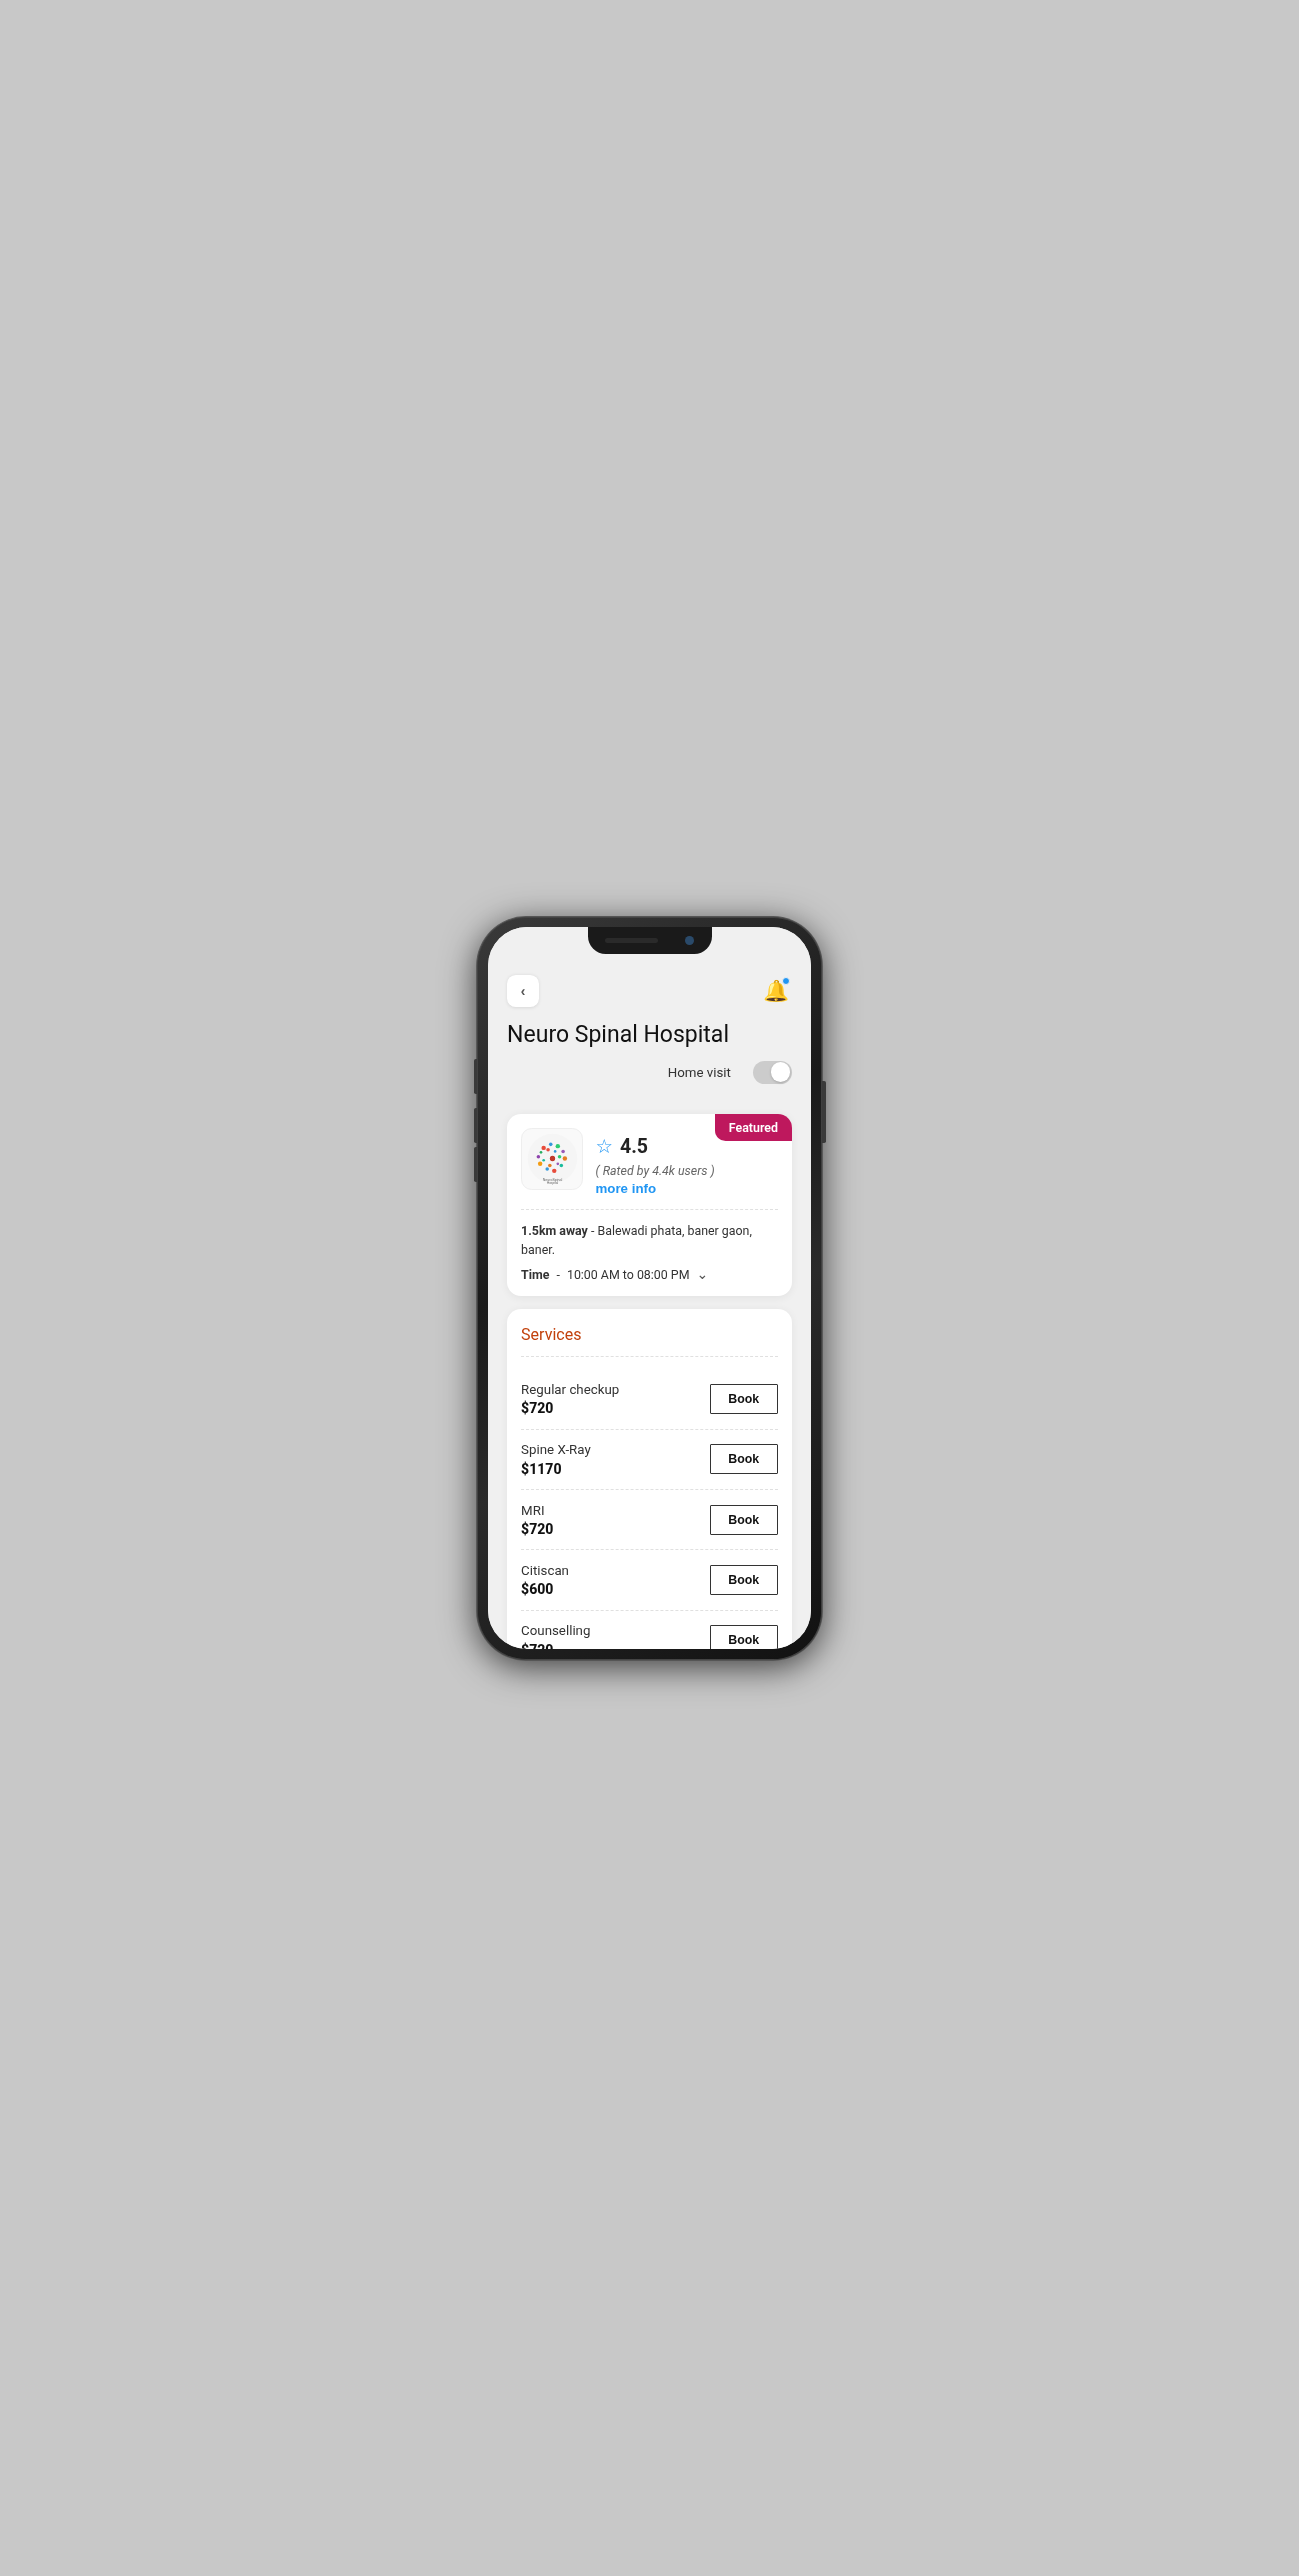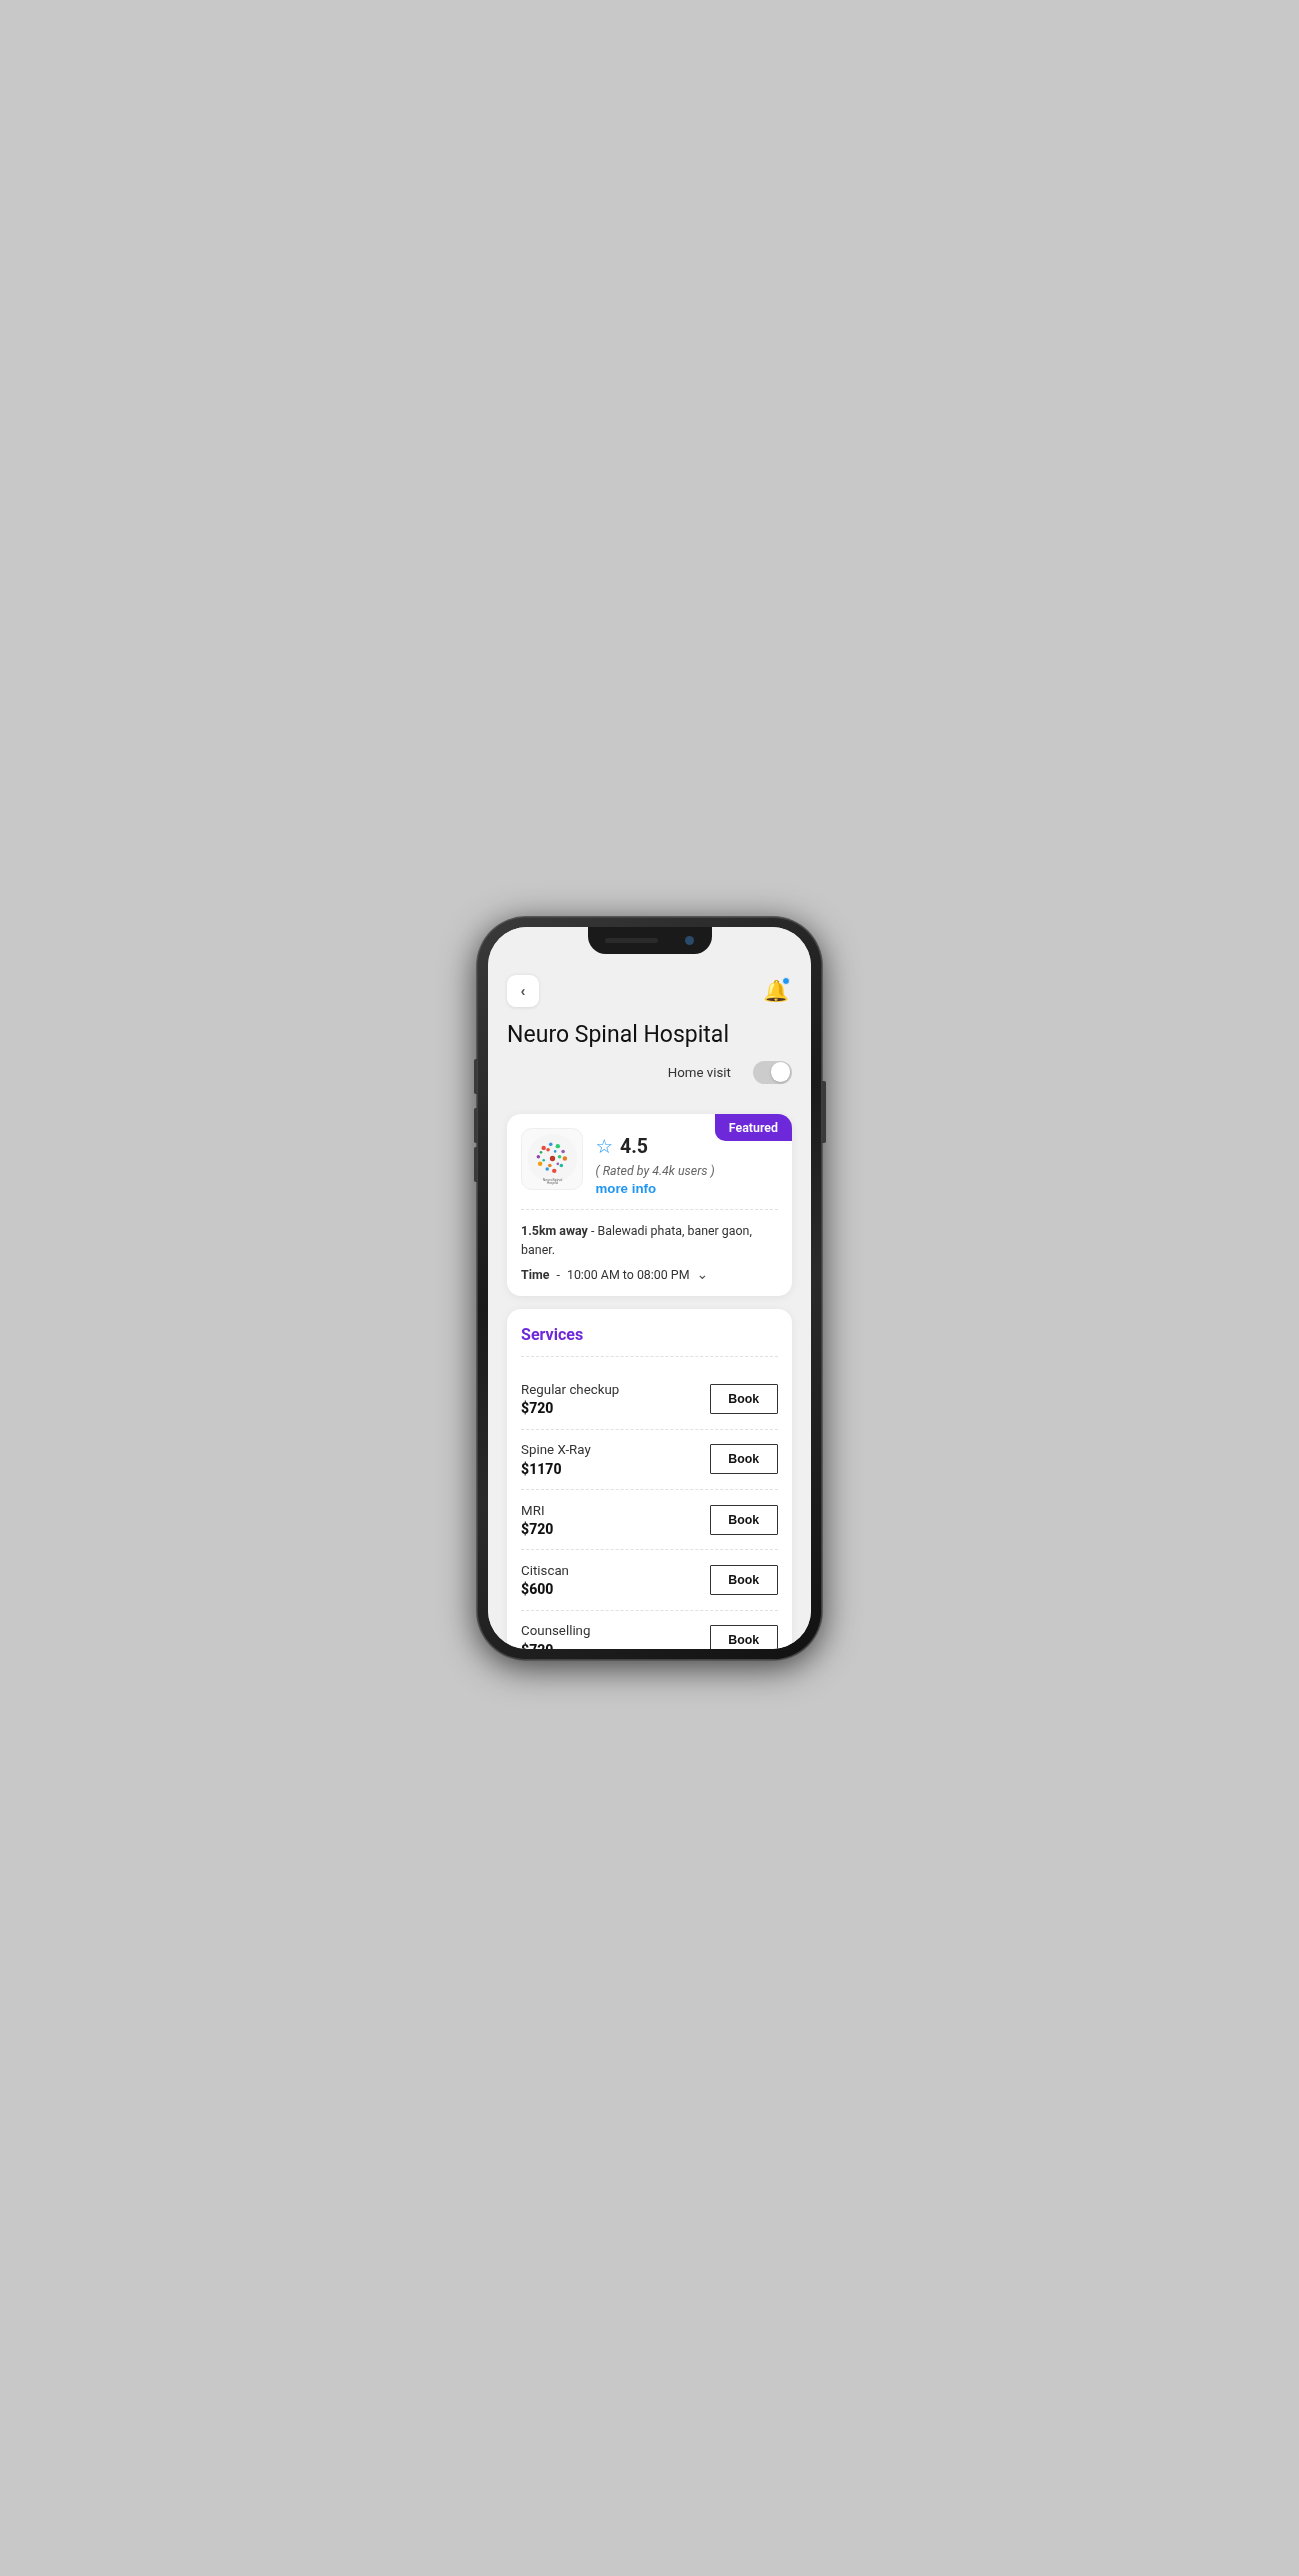--- a/index.html
+++ b/index.html
@@ -205,21 +205,21 @@
       padding: 14px;
       margin-bottom: 12.4px;
       position: relative;
       box-shadow: 0 1.8px 8.8px rgba(0,0,0,0.06);
     }
 
     .featured-badge {
       position: absolute;
       top: 0;
       right: 0;
-      background: #6d28d9;
+      background: #be185d;
       color: white;
       font-size: 12.4px;
       font-weight: 600;
       padding: 6.2px 14px;
       border-radius: 0 14px 0 10.6px;
     }
 
     .hospital-info-row {
       display: flex;
       align-items: flex-start;
@@ -320,22 +320,22 @@
     
     .services-card {
       background: white;
       border-radius: 14px;
       padding: 16px 14px;
       box-shadow: 0 1.8px 8.8px rgba(0,0,0,0.06);
     }
 
     .services-title {
       font-size: 16px;
-      font-weight: 700;
-      color: #6d28d9;
+      font-weight: 400;
+      color: #c2410c;
       margin-bottom: 12.4px;
       padding-bottom: 12.4px;
       border-bottom: 1.3px dashed #e0e0e0;
     }
 
     .service-item {
       display: flex;
       justify-content: space-between;
       align-items: center;
       padding: 12.4px 0;

